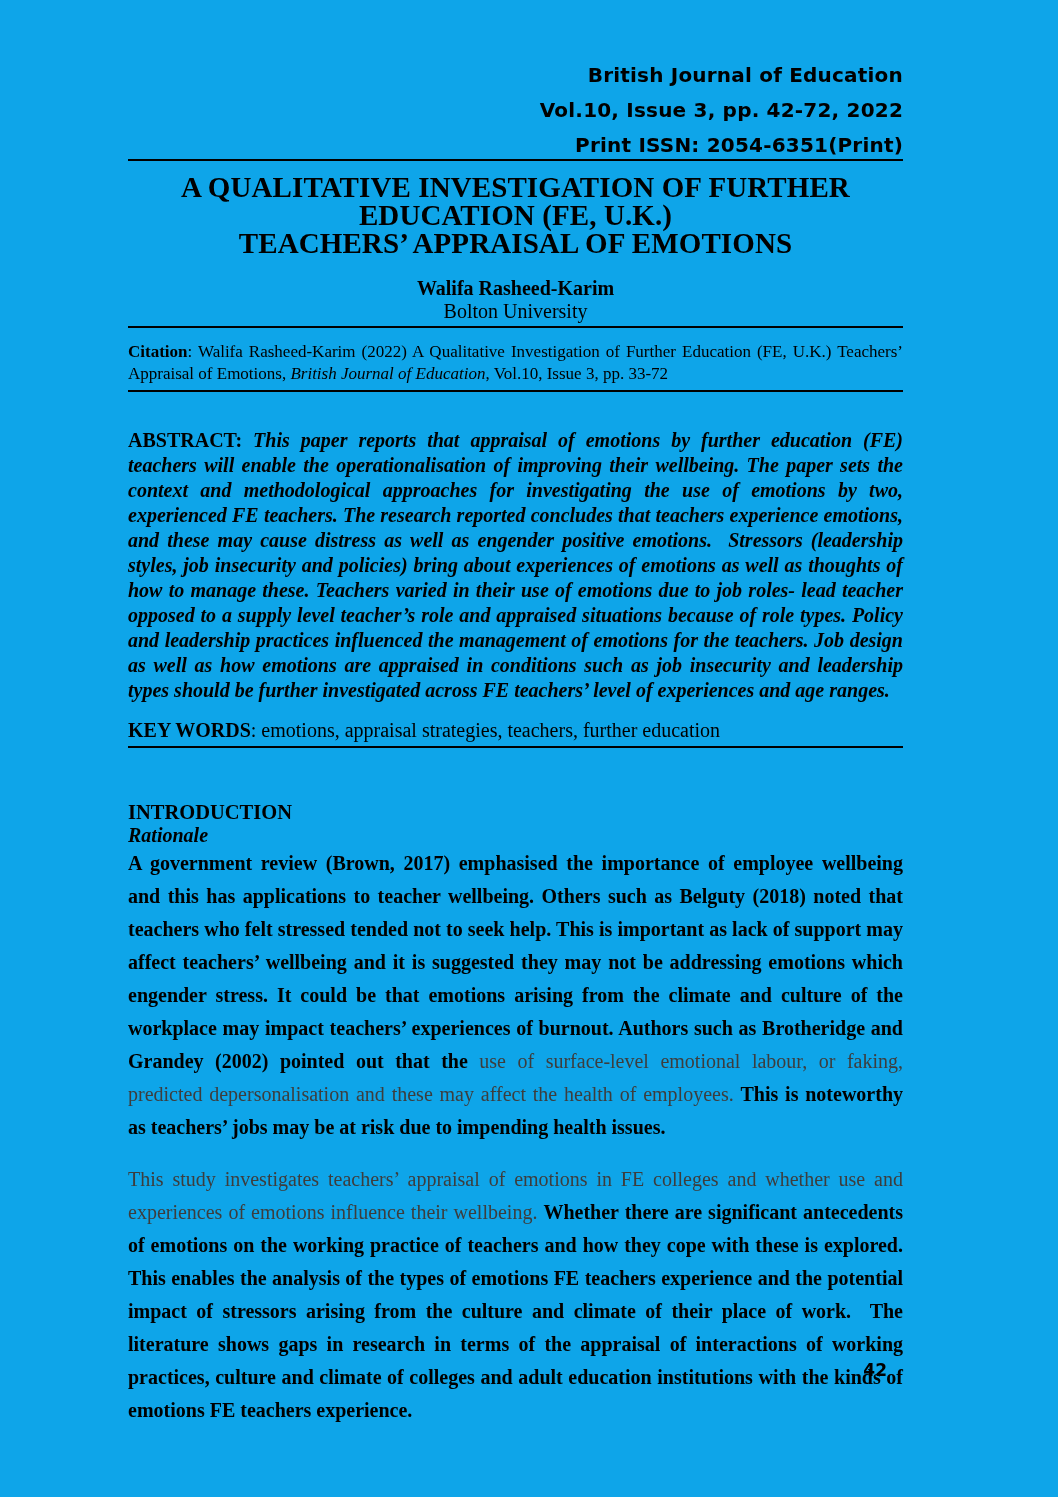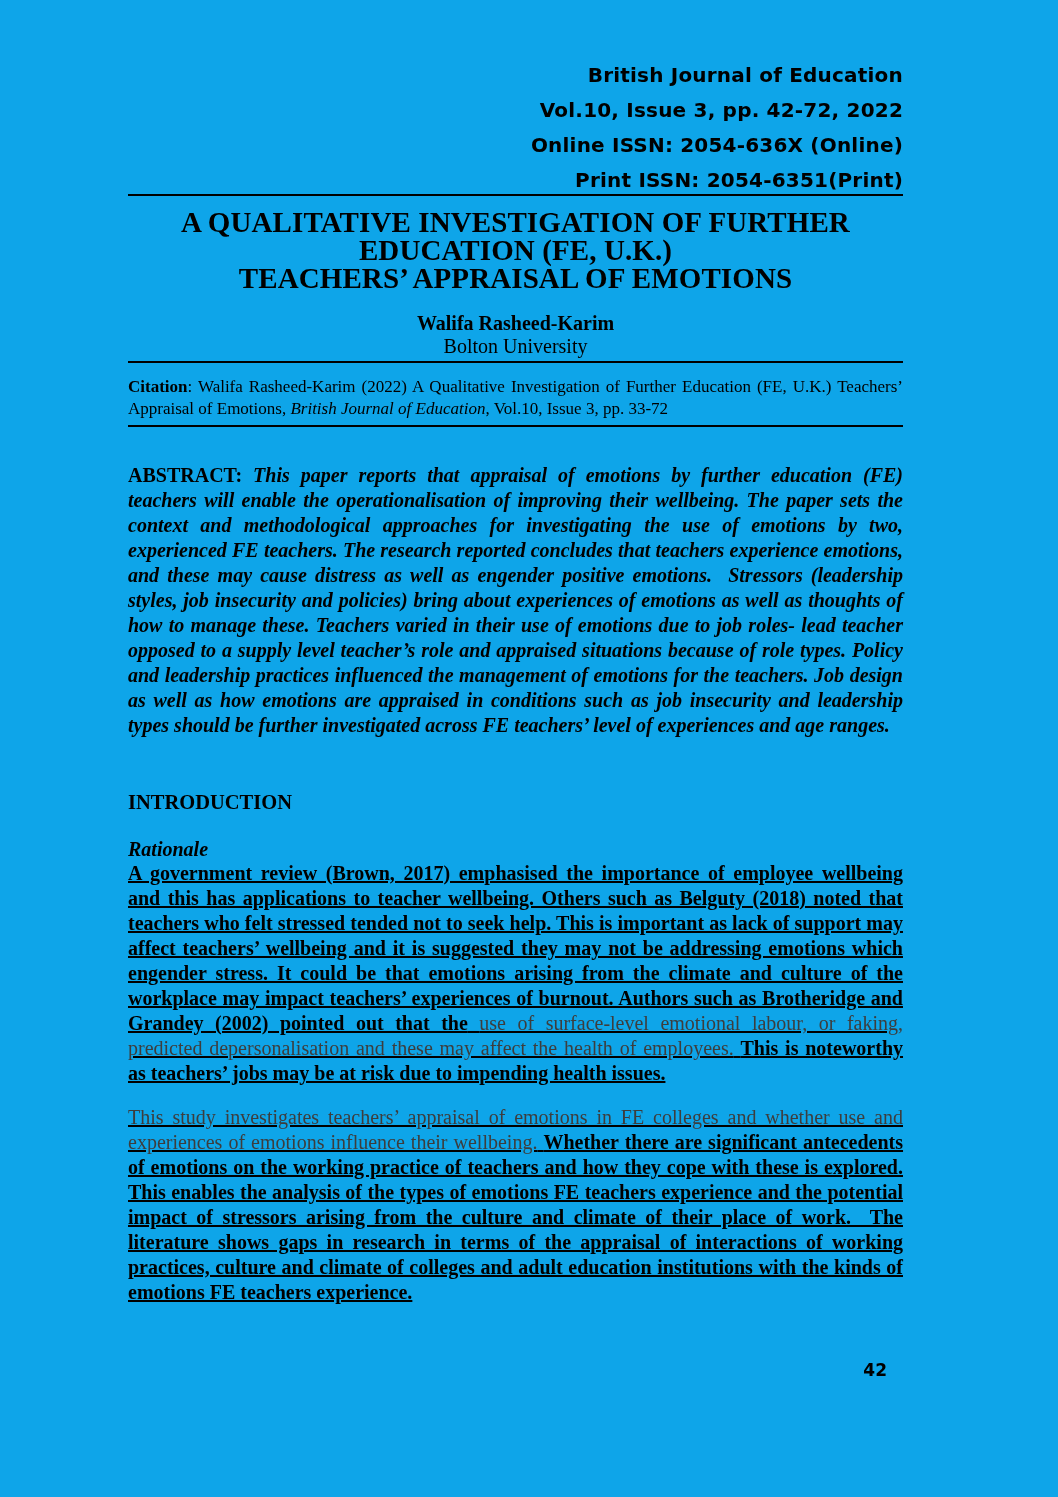--- a/index.html
+++ b/index.html
@@ -66,22 +66,22 @@
     margin-top:16px;
     font-size:20px;
     line-height:23px;
     padding-bottom:4px;
     border-bottom:2.5px solid #000;
   }
   .keywords-label{font-weight:bold;}
 
   
   .h-introduction{margin-top:52px;font-size:20.5px;font-weight:bold;line-height:24px;}
-  .h-rationale{margin-top:24px;font-size:20px;font-weight:bold;font-style:italic;line-height:23px;}
-  .para{font-size:20px;line-height:25px;text-align:justify;text-decoration:underline;}
+  .h-rationale{font-size:20px;font-weight:bold;font-style:italic;line-height:23px;}
+  .para{font-size:20px;line-height:33px;text-align:justify;}
   .para-2{margin-top:19px;}
   .seg-heavy{font-weight:bold;color:#000000;}
   .seg-light{font-weight:normal;color:#3d3d3d;}
 
   
   .page-number{
     position:absolute;
     top:1360px;
     right:171px;
     font-family:"DejaVu Sans", sans-serif;
@@ -105,21 +105,20 @@
 </style>
 </head>
 <body>
 
 <div class="page">
   <div class="content">
 
     <div class="jheader">
       <div>British Journal of Education</div>
       <div>Vol.10, Issue 3, pp. 42-72, 2022</div>
-      <div>Online ISSN: 2054-636X (Online)</div>
       <div>Print ISSN: 2054-6351(Print)</div>
     </div>
     <hr class="rule rule-header">
 
     <div class="title">
       <div>A QUALITATIVE INVESTIGATION OF FURTHER EDUCATION (FE, U.K.)</div>
       <div>TEACHERS’ APPRAISAL OF EMOTIONS</div>
     </div>
 
     <div class="author">
@@ -128,20 +127,21 @@
     </div>
     <hr class="rule rule-author">
 
     <div class="citation"><span class="citation-label">Citation</span><span>: Walifa Rasheed-Karim (2022) A Qualitative Investigation of Further Education (FE, U.K.) Teachers’ Appraisal of Emotions, </span><span class="citation-journal">British Journal of Education</span><span>, Vol.10, Issue 3, pp. 33-72</span></div>
 
     <div class="abstract">
       <span class="abstract-label">ABSTRACT:</span>
       <span class="abstract-text">This paper reports that appraisal of emotions by further education (FE) teachers will enable the operationalisation of improving their wellbeing. The paper sets the context and methodological approaches for investigating the use of emotions by two, experienced FE teachers. The research reported concludes that teachers experience emotions, and these may cause distress as well as engender positive emotions.&nbsp; Stressors (leadership styles, job insecurity and policies) bring about experiences of emotions as well as thoughts of how to manage these. Teachers varied in their use of emotions due to job roles- lead teacher opposed to a supply level teacher’s role and appraised situations because of role types. Policy and leadership practices influenced the management of emotions for the teachers. Job design as well as how emotions are appraised in conditions such as job insecurity and leadership types should be further investigated across FE teachers’ level of experiences and age ranges.</span>
     </div>
 
+    <div class="keywords"><span class="keywords-label">KEY WORDS</span><span>: emotions, appraisal strategies, teachers, further education</span></div>
 
     <div class="h-introduction">INTRODUCTION</div>
 
     <div class="h-rationale">Rationale</div>
 
     <div class="para para-1">
       <span class="seg-heavy">A government review (Brown, 2017) emphasised the importance of employee wellbeing and this has applications to teacher wellbeing. Others such as Belguty (2018) noted that teachers who felt stressed tended not to seek help. This is important as lack of support may affect teachers’ wellbeing and it is suggested they may not be addressing emotions which engender stress. It could be that emotions arising from the climate and culture of the workplace may impact teachers’ experiences of burnout. Authors such as Brotheridge and Grandey (2002) pointed out that the</span>
       <span class="seg-light">use of surface-level emotional labour, or faking, predicted depersonalisation and these may affect the health of employees.</span>
       <span class="seg-heavy">This is noteworthy as teachers’ jobs may be at risk due to impending health issues.</span>
     </div>

